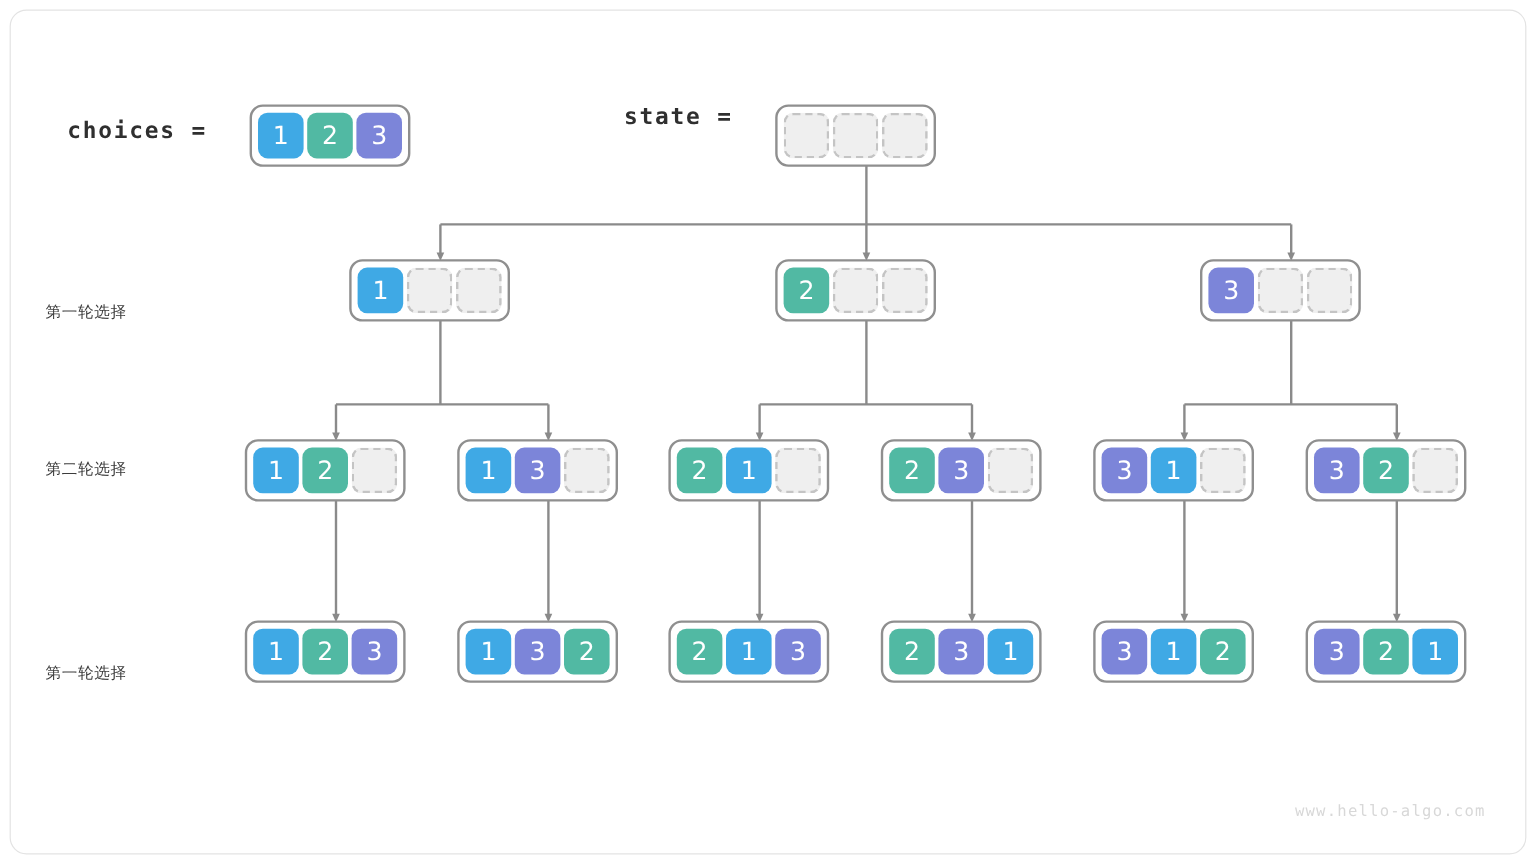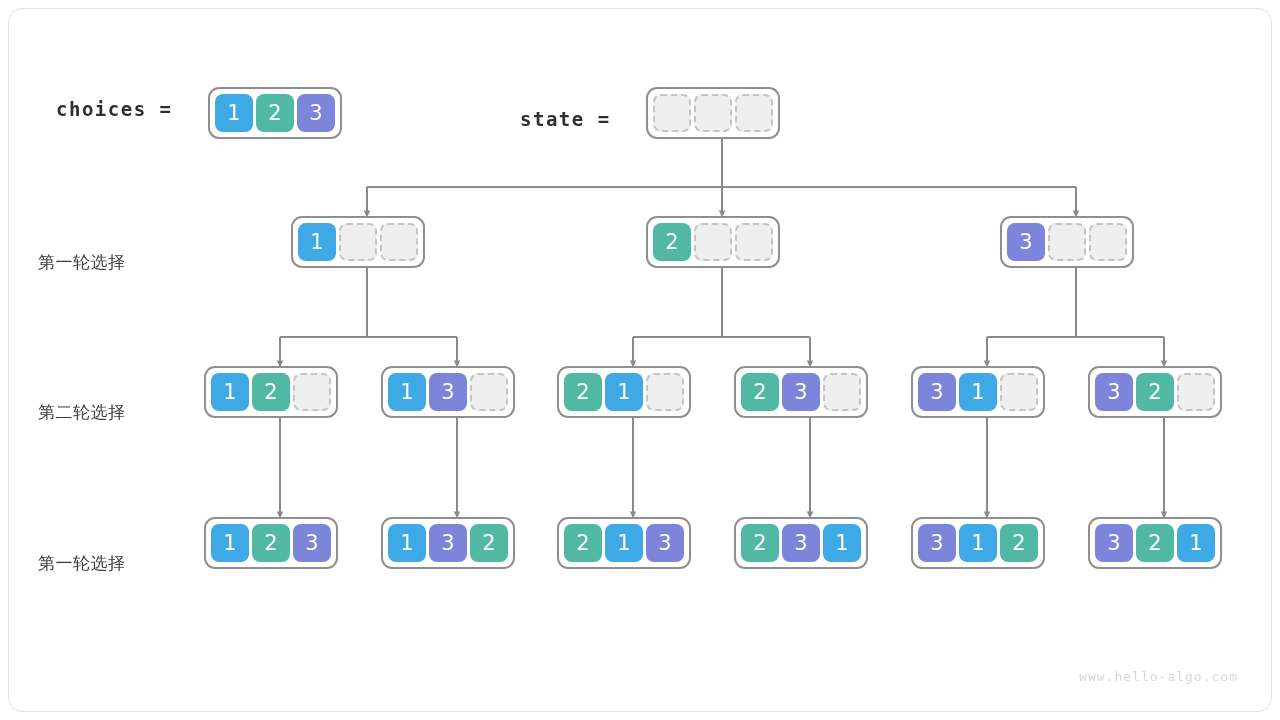--- a/index.html
+++ b/index.html
@@ -42,21 +42,21 @@
     font-family: "DejaVu Sans Mono", "Liberation Mono", monospace;
     font-size: 19px;
     font-weight: bold;
     color: #2f2f2f;
     letter-spacing: 1.5px;
     white-space: nowrap;
   }
   .row-label {
     position: absolute;
     font-family: "DejaVu Sans", "Liberation Sans", sans-serif;
-    font-size: 17px;
+    font-size: 13px;
     color: #3c3c3c;
     white-space: nowrap;
     letter-spacing: 0.5px;
   }
   .watermark {
     position: absolute;
     right: 42px;
     bottom: 36px;
     font-family: "DejaVu Sans Mono", "Liberation Mono", monospace;
     font-size: 13px;
@@ -126,21 +126,21 @@
         <path d="M280,414 L280,515" marker-end="url(#arrow)"></path>
         <path d="M457,414 L457,515" marker-end="url(#arrow)"></path>
         <path d="M633,414 L633,515" marker-end="url(#arrow)"></path>
         <path d="M810,414 L810,515" marker-end="url(#arrow)"></path>
         <path d="M987,414 L987,515" marker-end="url(#arrow)"></path>
         <path d="M1164,414 L1164,515" marker-end="url(#arrow)"></path>
       </g>
   </svg>
 
   <div class="mono-label" style="left:56px; top:98px;">choices =</div>
-  <div class="mono-label" style="left:520px; top:108px;">state =</div>
+  <div class="mono-label" style="left:520px; top:86px;">state =</div>
 
   <div id="nodes">
       <div class="array" style="left: 208px; top: 87px;">
         <div class="cell" style="background: rgb(63, 169, 229);">1</div>
         <div class="cell" style="background: rgb(81, 185, 163);">2</div>
         <div class="cell" style="background: rgb(124, 133, 217);">3</div>
       </div>
       <div class="array" style="left: 646px; top: 87px;">
         <div class="cell empty"></div>
         <div class="cell empty"></div>
@@ -217,17 +217,17 @@
         <div class="cell" style="background: rgb(81, 185, 163);">2</div>
       </div>
       <div class="array" style="left: 1088px; top: 517px;">
         <div class="cell" style="background: rgb(124, 133, 217);">3</div>
         <div class="cell" style="background: rgb(81, 185, 163);">2</div>
         <div class="cell" style="background: rgb(63, 169, 229);">1</div>
       </div>
     </div>
 
   <div class="row-label" style="left:38px; top:251px;">第一轮选择</div>
-  <div class="row-label" style="left:38px; top:401px;">第二轮选择</div>
+  <div class="row-label" style="left:38px; top:382px;">第二轮选择</div>
   <div class="row-label" style="left:38px; top:552px;">第一轮选择</div>
 
   <div class="watermark">www.hello-algo.com</div>
 </div>
 
 </body></html>

